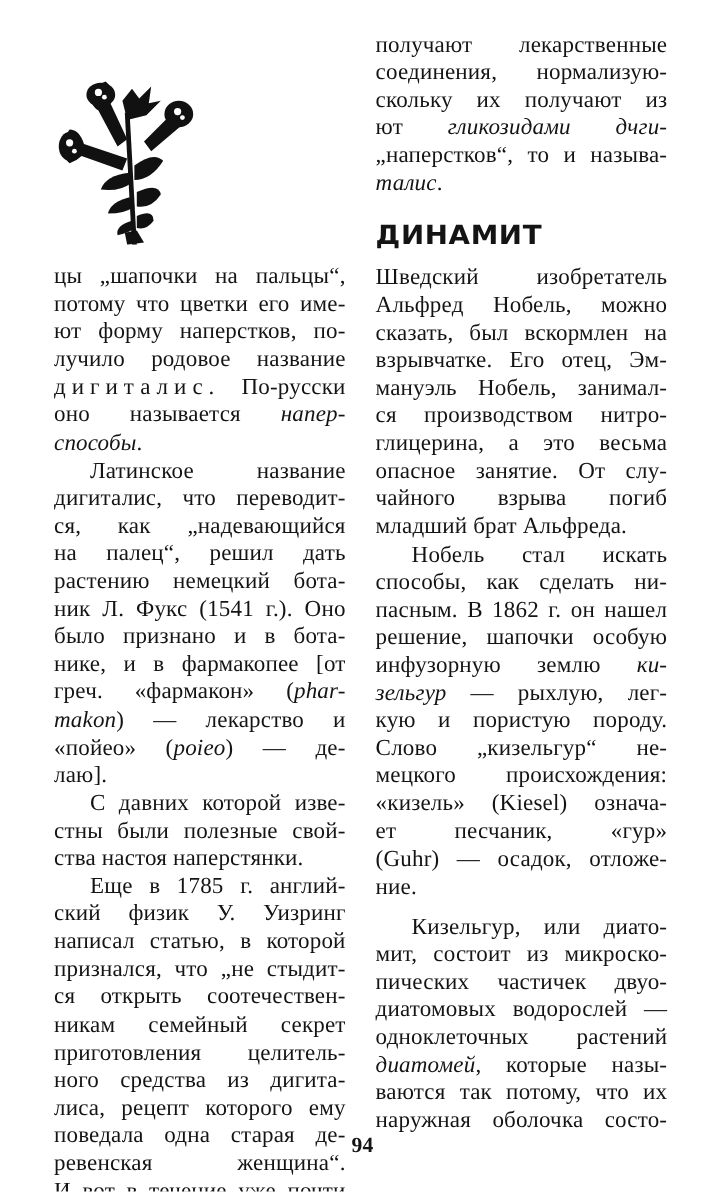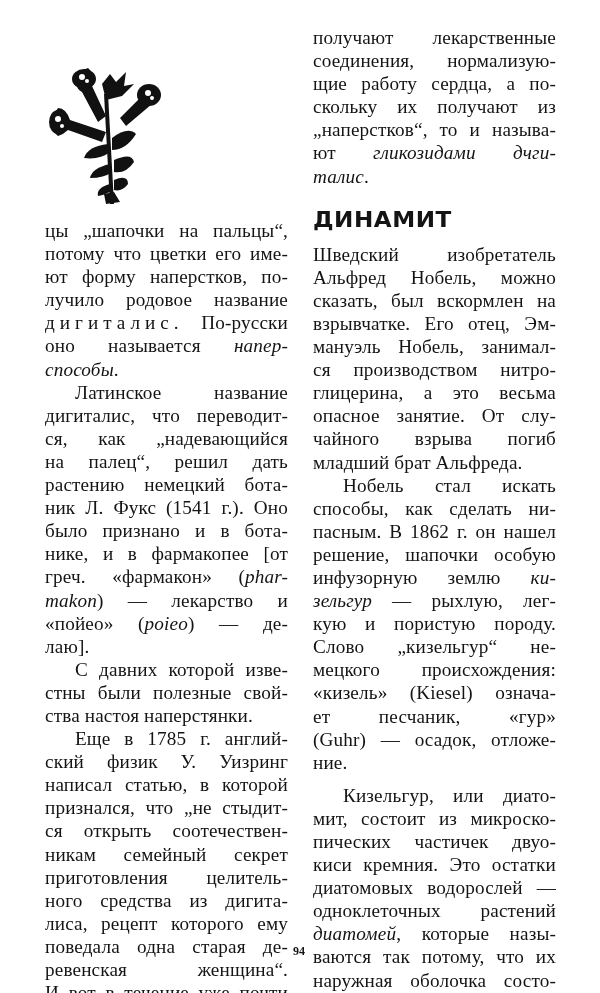--- a/index.html
+++ b/index.html
@@ -37,21 +37,21 @@
     margin: 18px 0 9px 0;
     transform: scaleX(1.05);
     transform-origin: left;
   }
   .illustration {
     position: absolute; left: 44px; top: 34px; width: 125px; height: 170px;
   }
   .page-number {
     position: absolute; left: 293px; top: 944px;
     font-family: "Liberation Serif", serif;
-    font-weight: bold; font-size: 12px;
+    font-weight: bold; font-size: 18px;
   }
 </style>
 </head>
 <body>
 
 <div class="illustration">
   <svg width="125" height="170" viewBox="0 0 125 170">
     <g fill="#111">
 
       <path d="M60 60 L64 60 L70 170 L66 170 Z"></path>
@@ -129,24 +129,23 @@
   <div>
     <span class="ln">И вот в течение уже почти</span>
 
   </div>
 </div>
 
 <div class="col col-right">
   <div>
     <span class="ln">получают лекарственные</span>
     <span class="ln">соединения, нормализую-</span>
-    <span class="ln">щие работу сердца, а по-</span>
     <span class="ln">скольку их получают из</span>
+    <span class="ln"><span>ют </span><span class="it">гликозидами дчги-</span></span>
     <span class="ln">„наперстков“, то и называ-</span>
-    <span class="ln"><span>ют </span><span class="it">гликозидами дчги-</span></span>
     <span class="ln last"><span class="it">талис</span><span>.</span></span>
   </div>
 
   <div class="heading">ДИНАМИТ</div>
 
   <div>
     <span class="ln">Шведский изобретатель</span>
     <span class="ln">Альфред Нобель, можно</span>
     <span class="ln">сказать, был вскормлен на</span>
     <span class="ln">взрывчатке. Его отец, Эм-</span>
@@ -170,21 +169,20 @@
     <span class="ln">«кизель» (Kiesel) означа-</span>
     <span class="ln">ет песчаник, «гур»</span>
     <span class="ln">(Guhr) — осадок, отложе-</span>
     <span class="ln last">ние.</span>
   </div>
   <div class="gap"></div>
   <div>
     <span class="ln indent">Кизельгур, или диато-</span>
     <span class="ln">мит, состоит из микроско-</span>
     <span class="ln">пических частичек двуо-</span>
-    <span class="ln">киси кремния. Это остатки</span>
     <span class="ln">диатомовых водорослей —</span>
     <span class="ln">одноклеточных растений</span>
     <span class="ln"><span class="it">диатомей</span><span>, которые назы-</span></span>
     <span class="ln">ваются так потому, что их</span>
     <span class="ln">наружная оболочка состо-</span>
 
   </div>
 </div>
 
 <div class="page-number">94</div>

